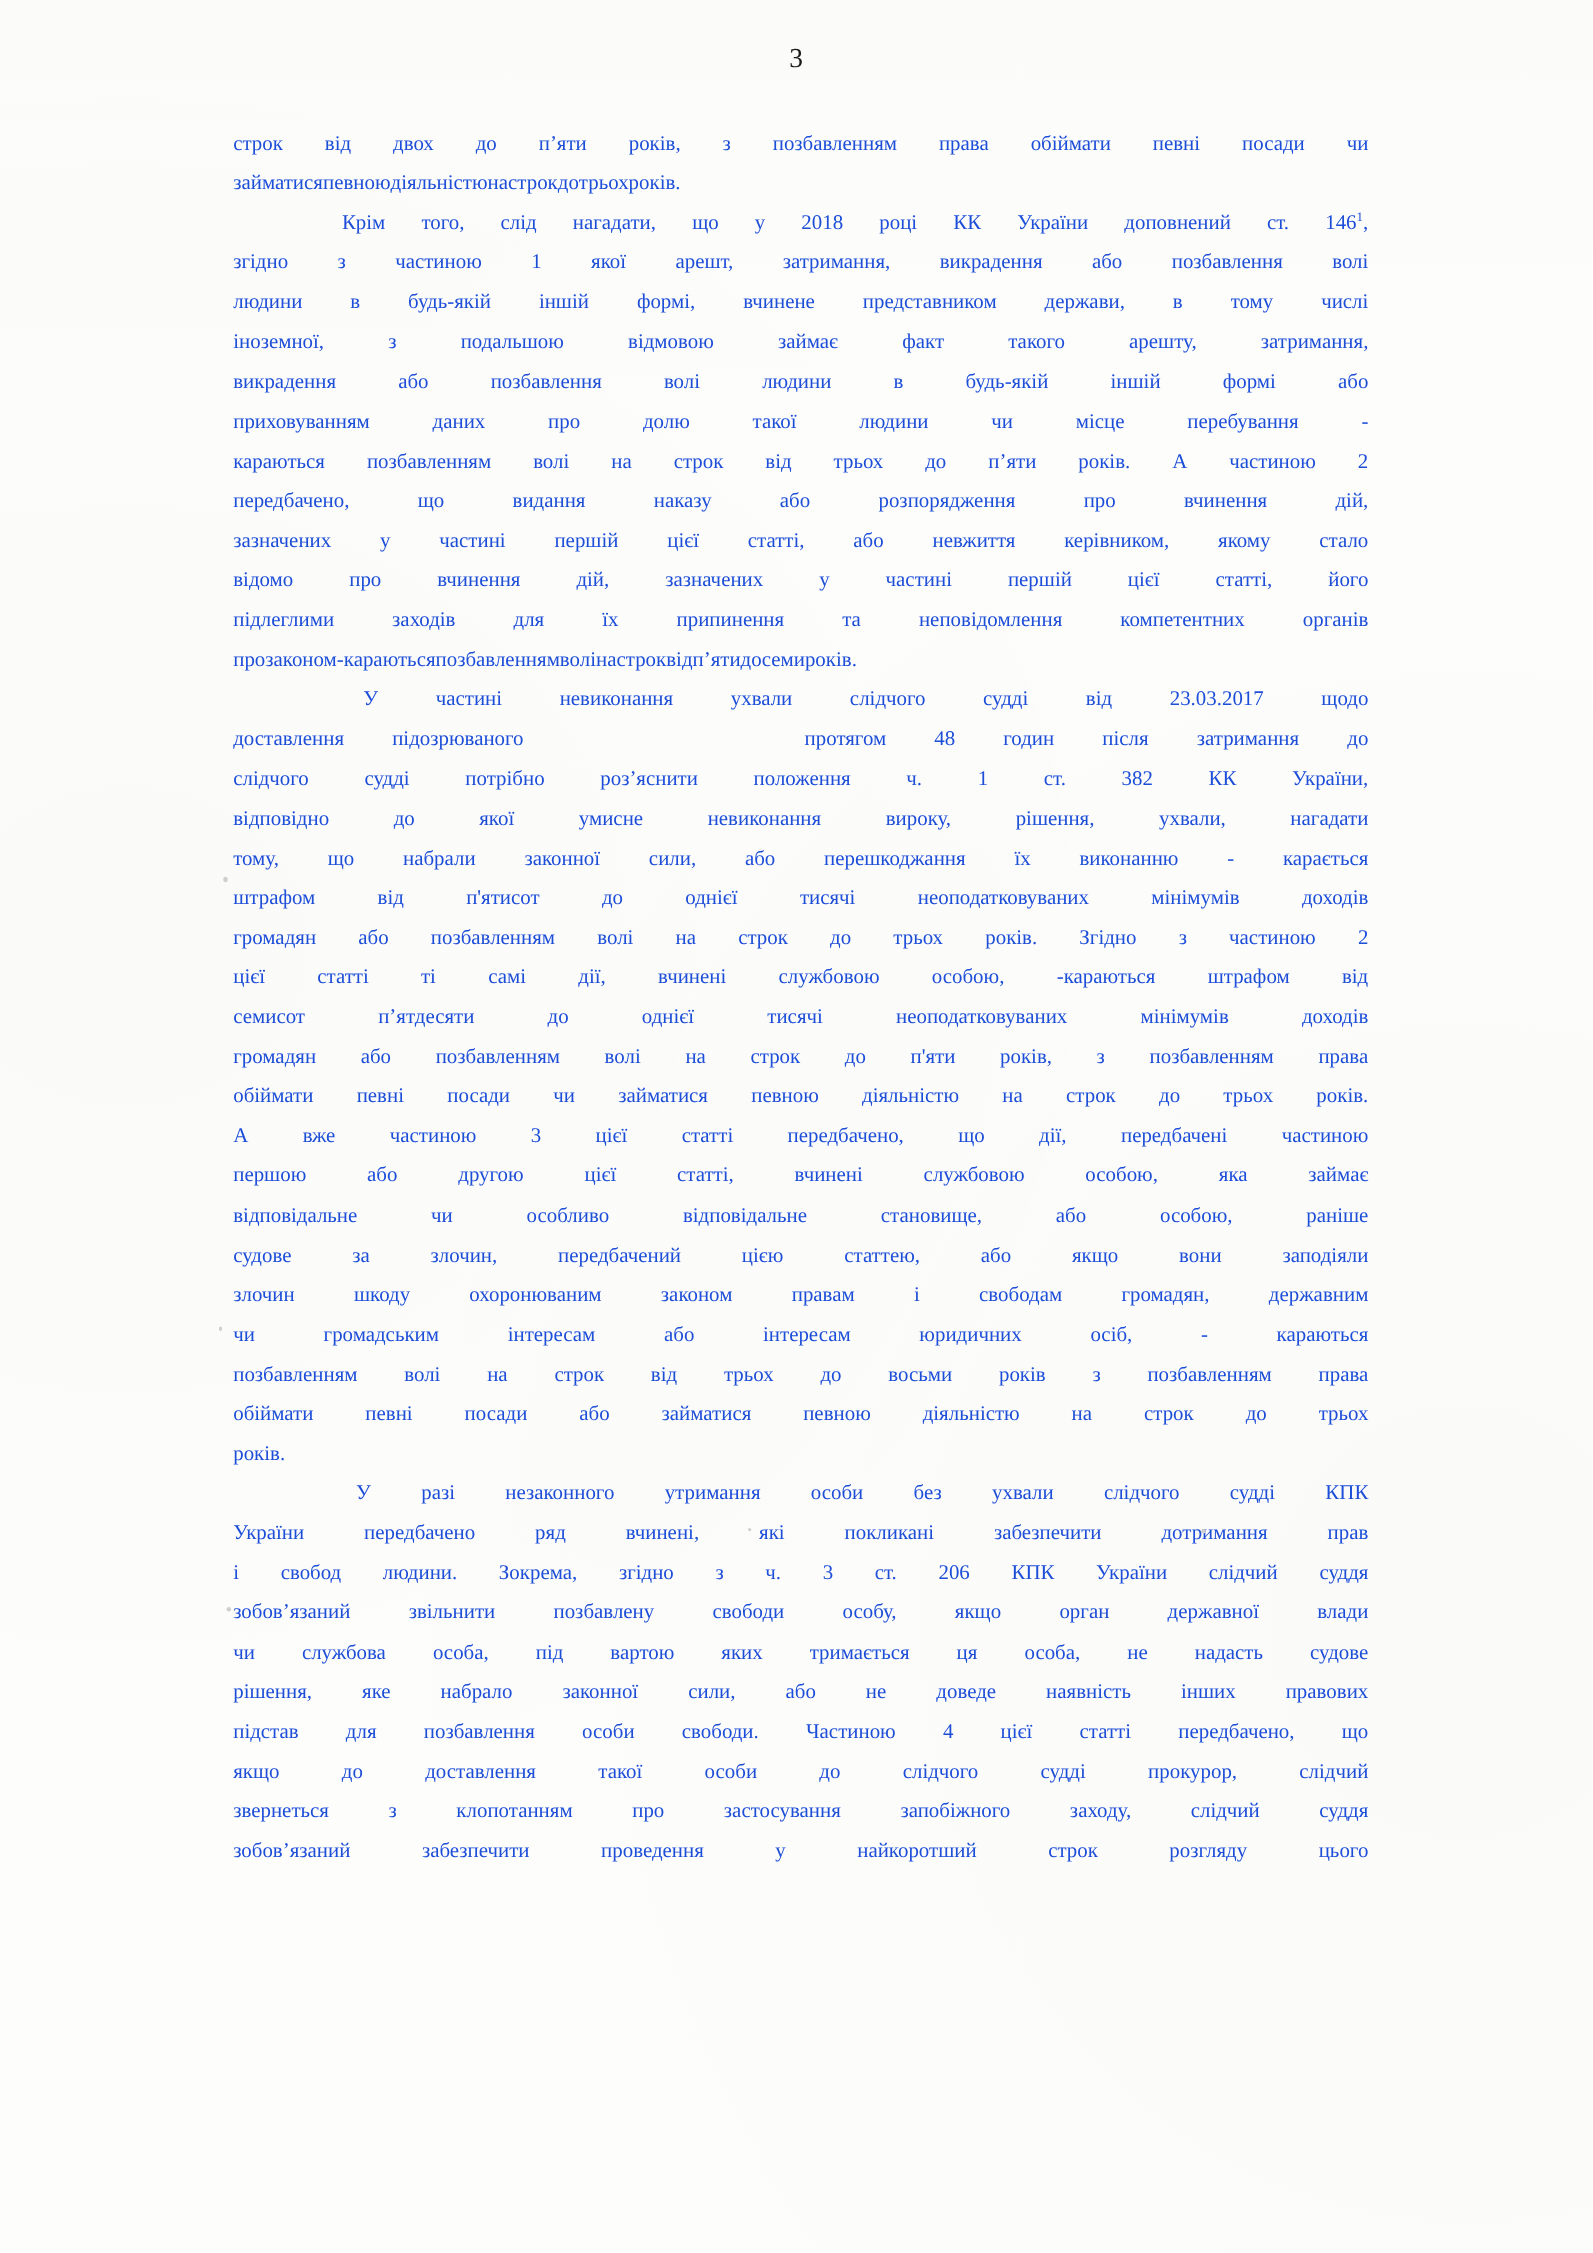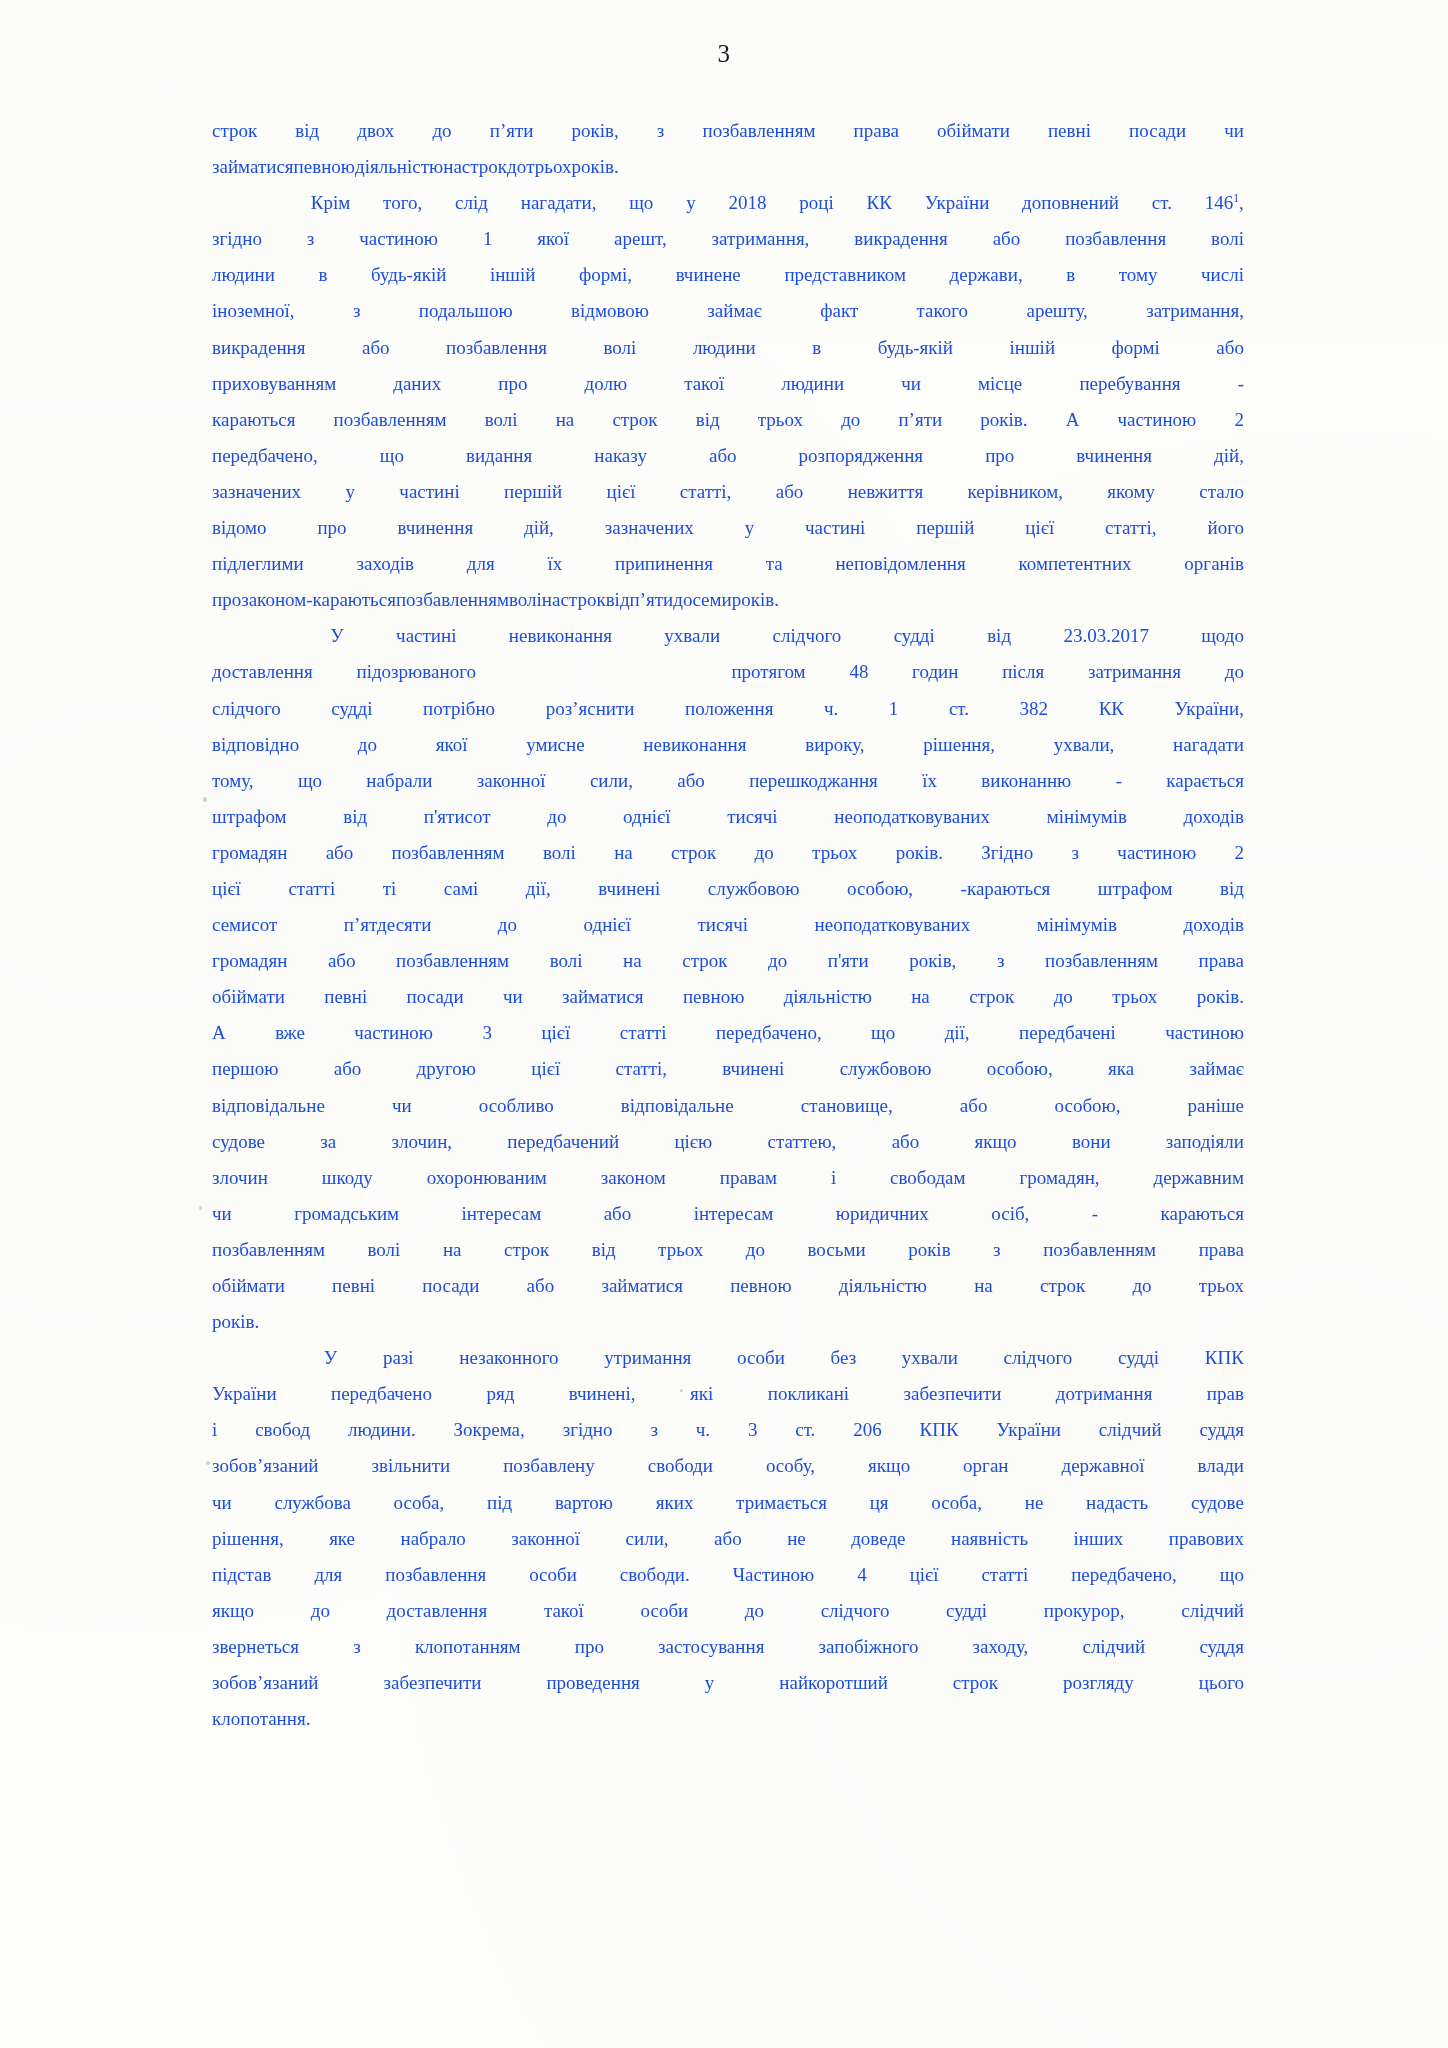--- a/index.html
+++ b/index.html
@@ -144,21 +144,20 @@
         <div class="line just"><span class="indent"></span><span class="w">У</span><span class="w">разі</span><span class="w">незаконного</span><span class="w">утримання</span><span class="w">особи</span><span class="w">без</span><span class="w">ухвали</span><span class="w">слідчого</span><span class="w">судді</span><span class="w">КПК</span></div>
         <div class="line just"><span class="w">України</span><span class="w">передбачено</span><span class="w">ряд</span><span class="w">вчинені,</span><span class="w">які</span><span class="w">покликані</span><span class="w">забезпечити</span><span class="w">дотримання</span><span class="w">прав</span></div>
         <div class="line just"><span class="w">і</span><span class="w">свобод</span><span class="w">людини.</span><span class="w">Зокрема,</span><span class="w">згідно</span><span class="w">з</span><span class="w">ч.</span><span class="w">3</span><span class="w">ст.</span><span class="w">206</span><span class="w">КПК</span><span class="w">України</span><span class="w">слідчий</span><span class="w">суддя</span></div>
         <div class="line just"><span class="w">зобов’язаний</span><span class="w">звільнити</span><span class="w">позбавлену</span><span class="w">свободи</span><span class="w">особу,</span><span class="w">якщо</span><span class="w">орган</span><span class="w">державної</span><span class="w">влади</span></div>
         <div class="line just"><span class="w">чи</span><span class="w">службова</span><span class="w">особа,</span><span class="w">під</span><span class="w">вартою</span><span class="w">яких</span><span class="w">тримається</span><span class="w">ця</span><span class="w">особа,</span><span class="w">не</span><span class="w">надасть</span><span class="w">судове</span></div>
         <div class="line just"><span class="w">рішення,</span><span class="w">яке</span><span class="w">набрало</span><span class="w">законної</span><span class="w">сили,</span><span class="w">або</span><span class="w">не</span><span class="w">доведе</span><span class="w">наявність</span><span class="w">інших</span><span class="w">правових</span></div>
         <div class="line just"><span class="w">підстав</span><span class="w">для</span><span class="w">позбавлення</span><span class="w">особи</span><span class="w">свободи.</span><span class="w">Частиною</span><span class="w">4</span><span class="w">цієї</span><span class="w">статті</span><span class="w">передбачено,</span><span class="w">що</span></div>
         <div class="line just"><span class="w">якщо</span><span class="w">до</span><span class="w">доставлення</span><span class="w">такої</span><span class="w">особи</span><span class="w">до</span><span class="w">слідчого</span><span class="w">судді</span><span class="w">прокурор,</span><span class="w">слідчий</span></div>
         <div class="line just"><span class="w">звернеться</span><span class="w">з</span><span class="w">клопотанням</span><span class="w">про</span><span class="w">застосування</span><span class="w">запобіжного</span><span class="w">заходу,</span><span class="w">слідчий</span><span class="w">суддя</span></div>
         <div class="line just"><span class="w">зобов’язаний</span><span class="w">забезпечити</span><span class="w">проведення</span><span class="w">у</span><span class="w">найкоротший</span><span class="w">строк</span><span class="w">розгляду</span><span class="w">цього</span></div>
-        <div class="line flush"><span class="w">клопотання.</span></div>
       </div>
     </div>
 
   <span class="speck" style="left:203px;  top:797px;  width:4px; height:5px;"></span>
   <span class="speck" style="left:199px;  top:1206px; width:3px; height:4px;"></span>
   <span class="speck" style="left:206px;  top:1461px; width:4px; height:4px;"></span>
   <span class="speck" style="left:1092px; top:1390px; width:4px; height:4px;"></span>
   <span class="speck" style="left:680px;  top:1389px; width:3px; height:3px;"></span>
 
 </div>

